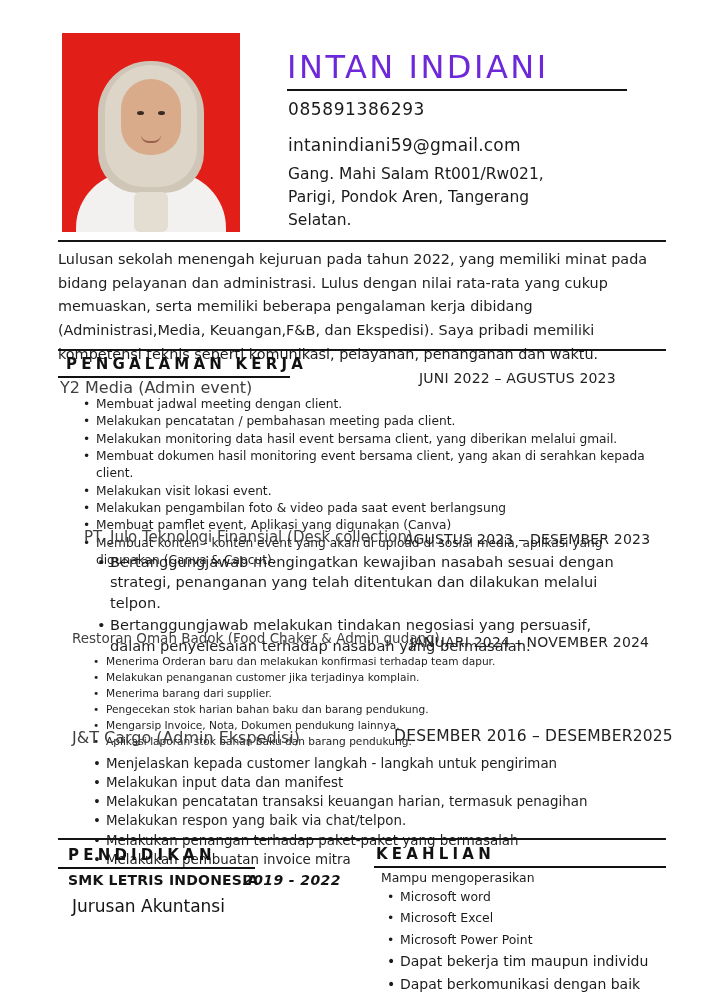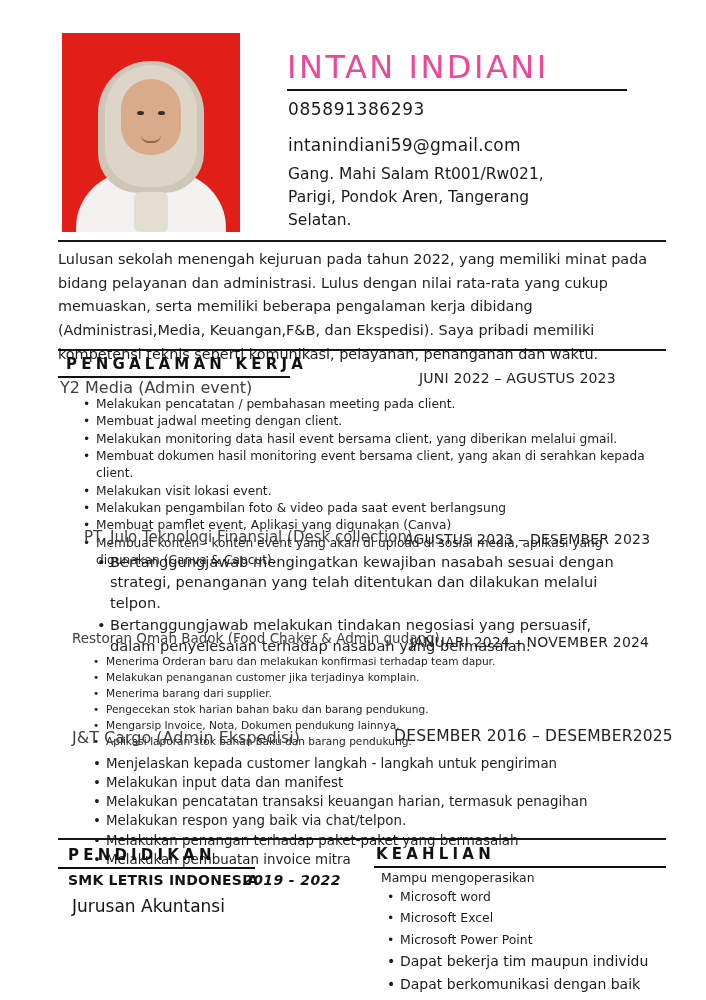--- a/index.html
+++ b/index.html
@@ -105,21 +105,21 @@
     border-radius: 6px;
   }
 
   .name {
     position: absolute;
     left: 287px;
     top: 48px;
     font-size: 32px;
     letter-spacing: 2.5px;
     font-weight: 400;
-    color: #ec4899;
+    color: #6d28d9;
     white-space: nowrap;
   }
   .name-rule {
     position: absolute;
     left: 287px;
     top: 89px;
     width: 340px;
     border-top: 2.5px solid #131313;
   }
   .contact {
@@ -315,22 +315,22 @@
   <div class="summary">Lulusan sekolah menengah kejuruan pada tahun 2022, yang memiliki minat pada bidang pelayanan dan administrasi. Lulus dengan nilai rata-rata yang cukup memuaskan, serta memiliki beberapa pengalaman kerja dibidang (Administrasi,Media, Keuangan,F&amp;B, dan Ekspedisi). Saya pribadi memiliki kompetensi teknis seperti komunikasi, pelayanan, penanganan dan waktu.</div>
 
   <div class="rule-full" style="top:349px;"></div>
 
   <div class="section-title" style="left:66px; top:355px;">PENGALAMAN KERJA</div>
   <div class="section-underline" style="left:58px; top:376px; width:232px;"></div>
 
   <div class="job-title" style="left:60px; top:378px;">Y2 Media (Admin event)</div>
   <div class="job-date" style="left:419px; top:370px;">JUNI 2022 – AGUSTUS 2023</div>
   <ul class="bullets b-med" style="left:78px; top:396px; width:570px;">
+    <li>Membuat jadwal meeting dengan client.</li>
     <li>Melakukan pencatatan / pembahasan  meeting pada client.</li>
-    <li>Membuat jadwal meeting dengan client.</li>
     <li>Melakukan monitoring data hasil event bersama client, yang diberikan melalui gmail.</li>
     <li>Membuat dokumen hasil monitoring event bersama client, yang akan di serahkan kepada client.</li>
     <li>Melakukan visit lokasi event.</li>
     <li>Melakukan pengambilan foto &amp; video pada saat event berlangsung</li>
     <li>Membuat pamflet event, Aplikasi yang digunakan (Canva)</li>
     <li>Membuat konten - konten event yang akan di upload di sosial media, aplikasi yang digunakan (Canva &amp; Capcut).</li>
   </ul>
 
   <div class="job-title" style="left:84px; top:528px; font-size:15px;">PT. Julo Teknologi Finansial (Desk collection)</div>
   <div class="job-date" style="left:404px; top:531px;">AGUSTUS 2023 – DESEMBER 2023</div>

